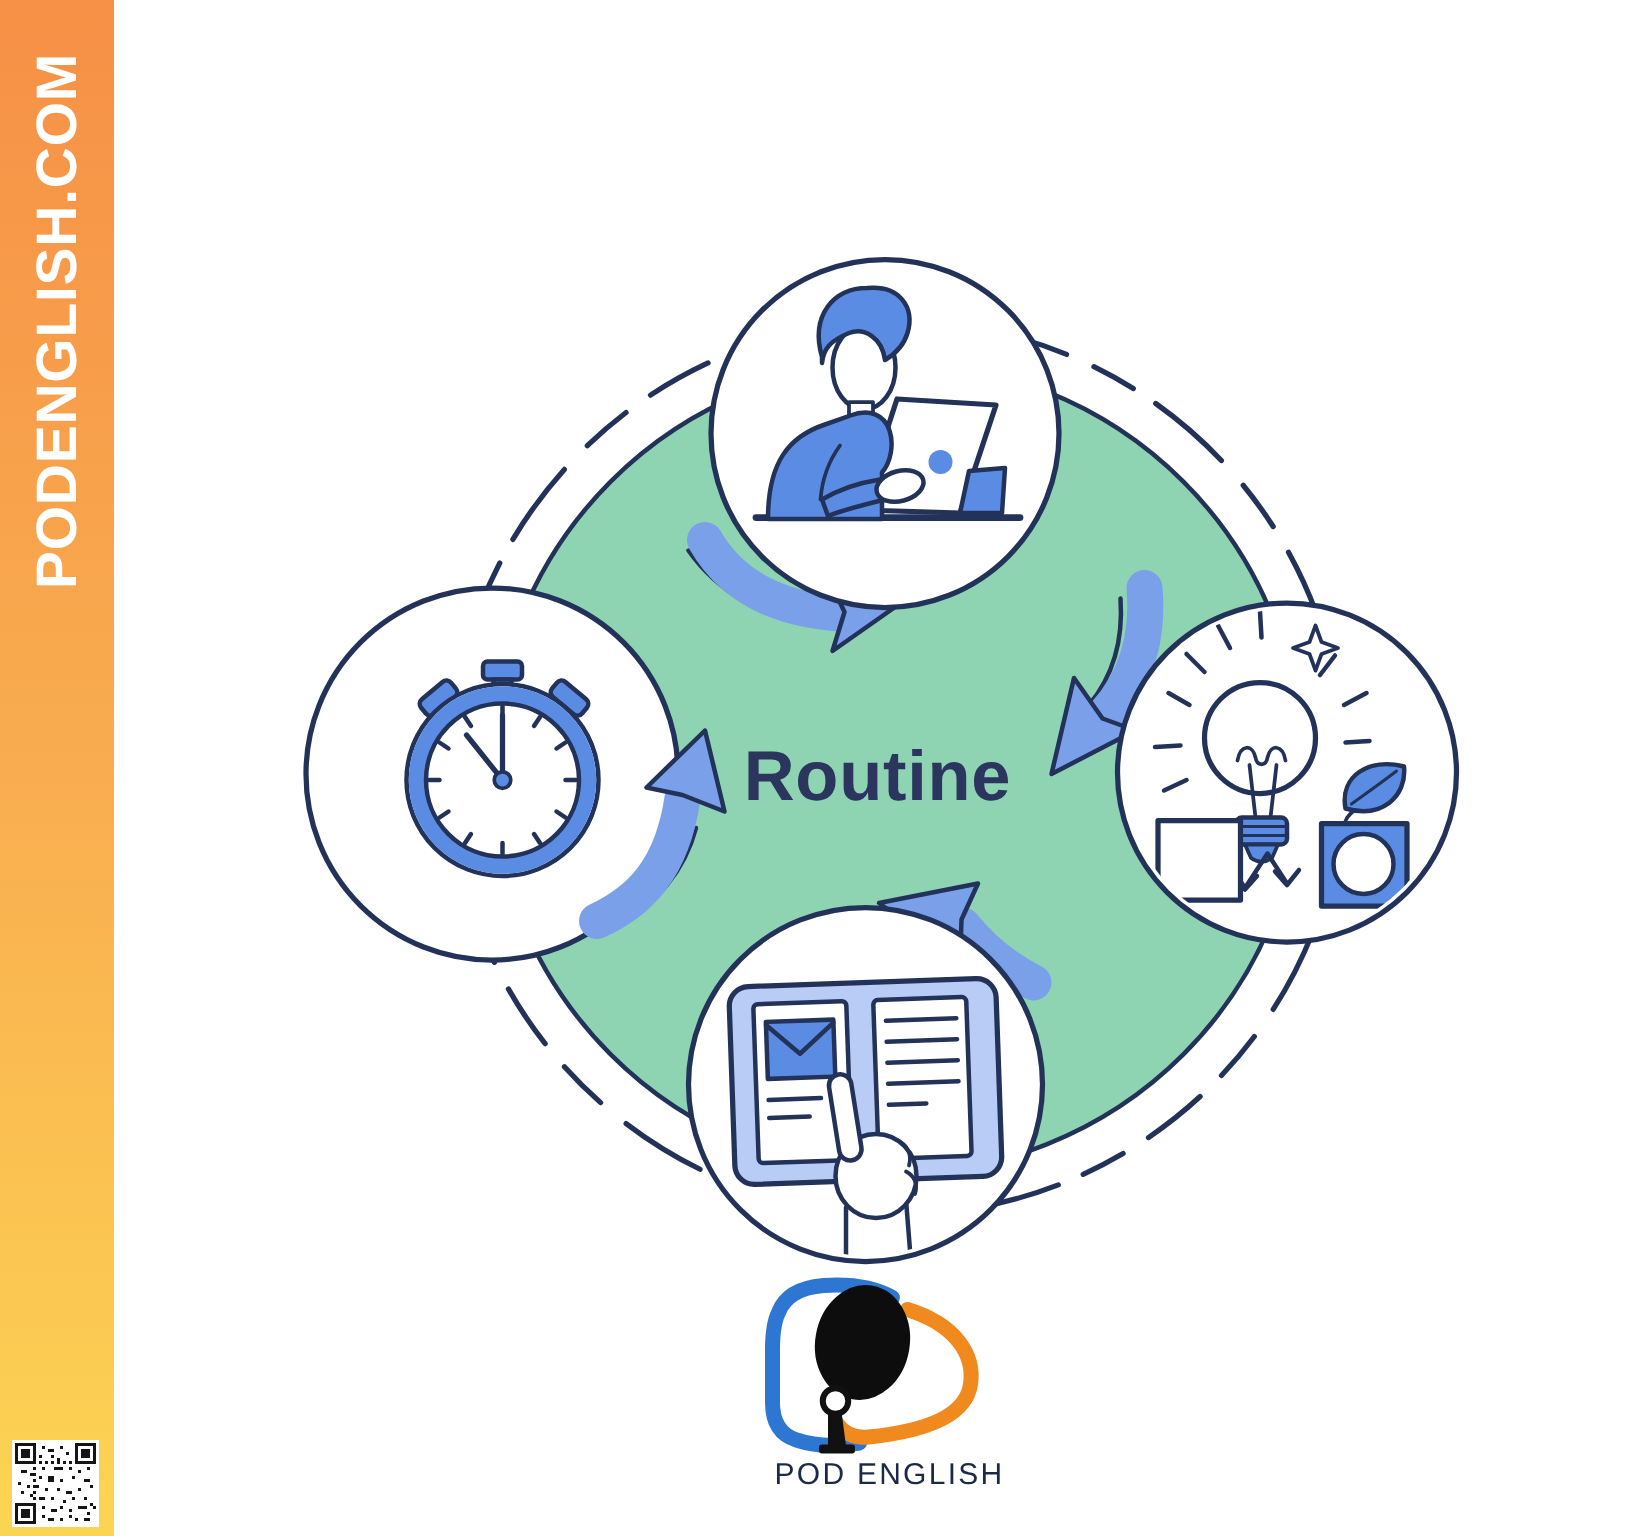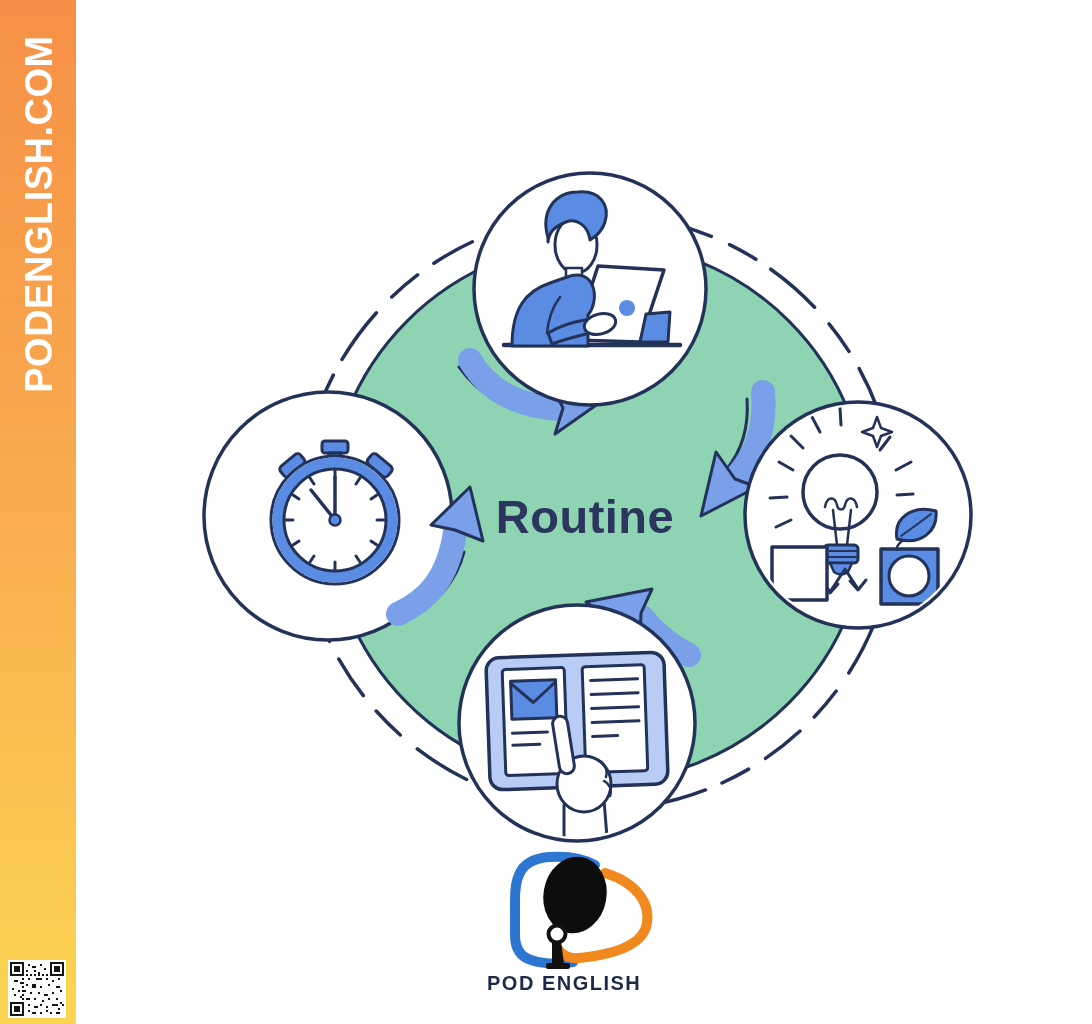--- a/index.html
+++ b/index.html
@@ -20,22 +20,22 @@
   .fb{fill:var(--icon_blue);}
   .flb{fill:var(--icon_blue_light);}
   .fa{fill:var(--arrow_blue);}
   .sa{stroke:var(--arrow_blue);stroke-linecap:round;fill:none;}
   .slb{stroke:var(--logo_blue);stroke-linecap:round;fill:none;}
   .slo{stroke:var(--logo_orange);stroke-linecap:round;fill:none;}
   .sw{stroke:#ffffff;}
   .ctext{font-family:"Liberation Sans",sans-serif;font-size:47px;font-weight:800;
          letter-spacing:0.5px;fill:var(--text_navy);}
   .logo-wrap{position:absolute;left:487px;top:845px;width:180px;height:155px;}
-  .logo-text{position:absolute;left:0;top:127px;width:180px;text-align:left;
-    font-size:20px;font-weight:700;letter-spacing:1.5px;color:var(--logo_text);
+  .logo-text{position:absolute;left:16px;top:127px;width:180px;text-align:center;
+    font-size:20px;font-weight:400;letter-spacing:1.5px;color:var(--logo_text);
     text-shadow:-2px 0 0 #fff,2px 0 0 #fff,0 -2px 0 #fff,0 2px 0 #fff,
                 -1px -1px 0 #fff,1px 1px 0 #fff,-1px 1px 0 #fff,1px -1px 0 #fff;}
 </style>
 </head>
 <body>
 
 <div class="sidebar">
   <div class="brand-vertical">PODENGLISH.COM</div>
   <div class="qr-wrap">
     <svg width="58" height="58" viewBox="0 0 29 29">

